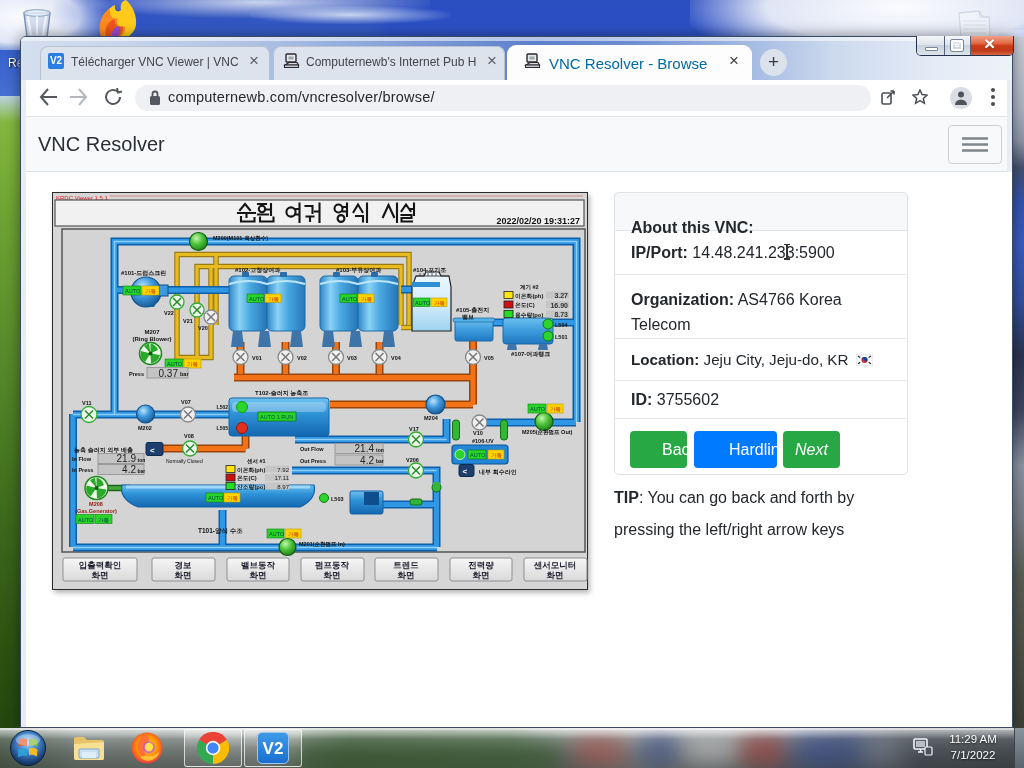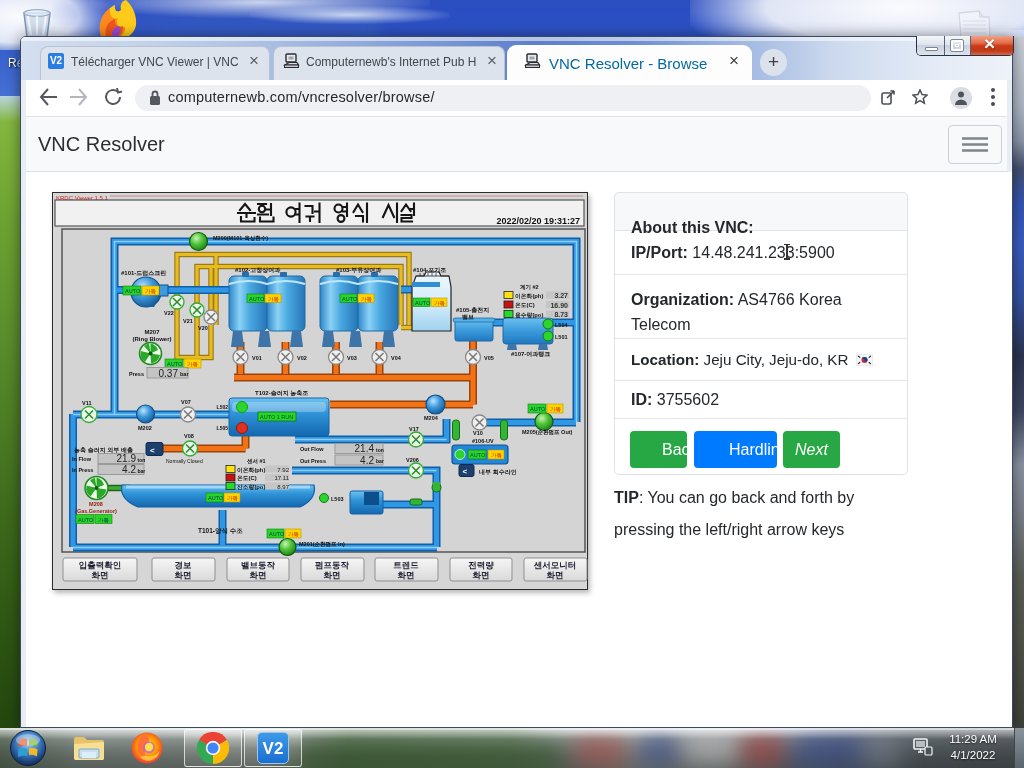--- a/index.html
+++ b/index.html
@@ -860,15 +860,15 @@
 <div class="abs" style="left:257px;top:732px;width:32px;height:32px;background:linear-gradient(180deg,#3d9ae8,#1b6fd0);border-radius:5px;border:1px solid #9cc6ee;color:#fff;font-size:17px;font-weight:bold;text-align:center;line-height:31px;">V2</div>
 
 <svg class="abs" style="left:913px;top:738px" width="20" height="18" viewBox="0 0 20 18">
 <rect x="1" y="1" width="13" height="10" rx="1" fill="none" stroke="#f2f5f8" stroke-width="1.6"></rect>
 <rect x="3" y="3" width="9" height="6" fill="#dfe8f0" opacity=".7"></rect>
 <path d="M5 14 L10 14 M7.5 11 L7.5 14" stroke="#f2f5f8" stroke-width="1.4"></path>
 <rect x="12" y="9" width="7" height="8" rx="1" fill="#49525a" stroke="#f2f5f8" stroke-width="1.2"></rect>
 </svg>
 
 <div class="abs" style="left:941px;top:733px;width:64px;text-align:center;color:#fff;font-size:11.5px;text-shadow:0 1px 2px rgba(0,0,0,.7);">11:29 AM</div>
-<div class="abs" style="left:941px;top:749px;width:64px;text-align:center;color:#fff;font-size:11.5px;text-shadow:0 1px 2px rgba(0,0,0,.7);">4/1/2022</div>
+<div class="abs" style="left:941px;top:749px;width:64px;text-align:center;color:#fff;font-size:11.5px;text-shadow:0 1px 2px rgba(0,0,0,.7);">7/1/2022</div>
 
 <div class="abs" style="left:1014px;top:728px;width:10px;height:40px;background:linear-gradient(180deg,#8a949c,#5a646c);border-left:1px solid #3d464e;"></div>
 
 </body></html>

